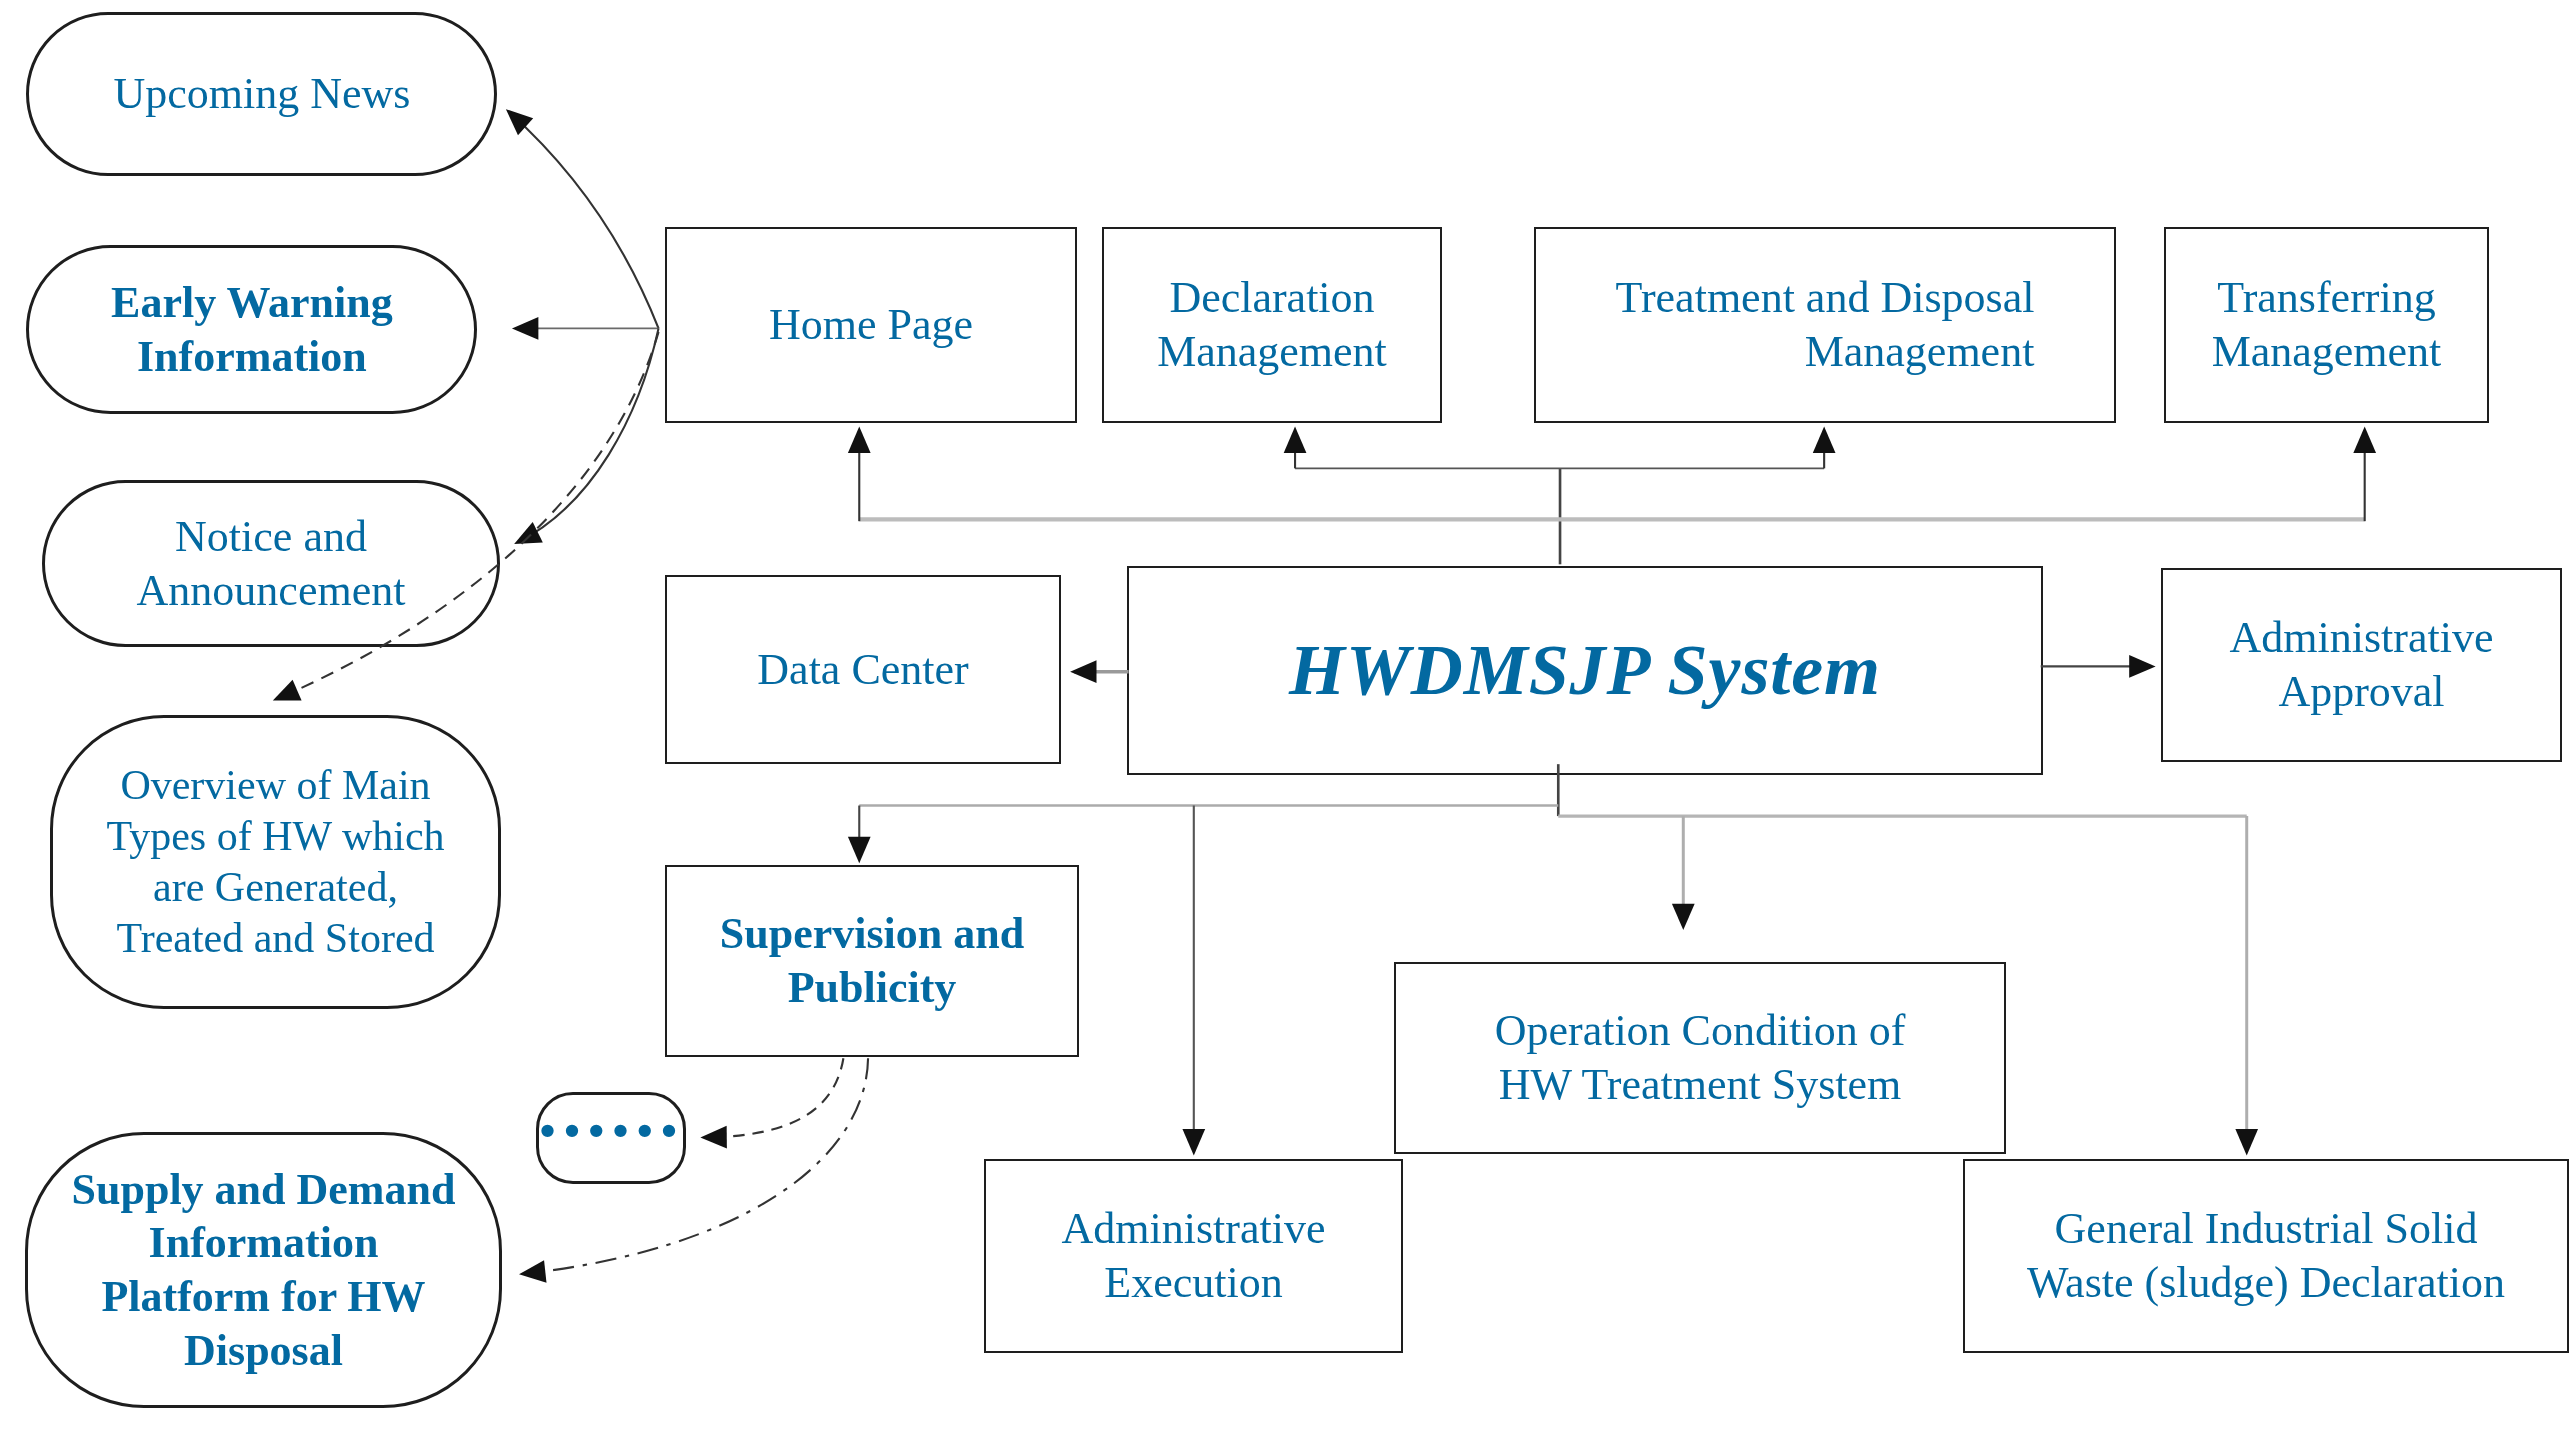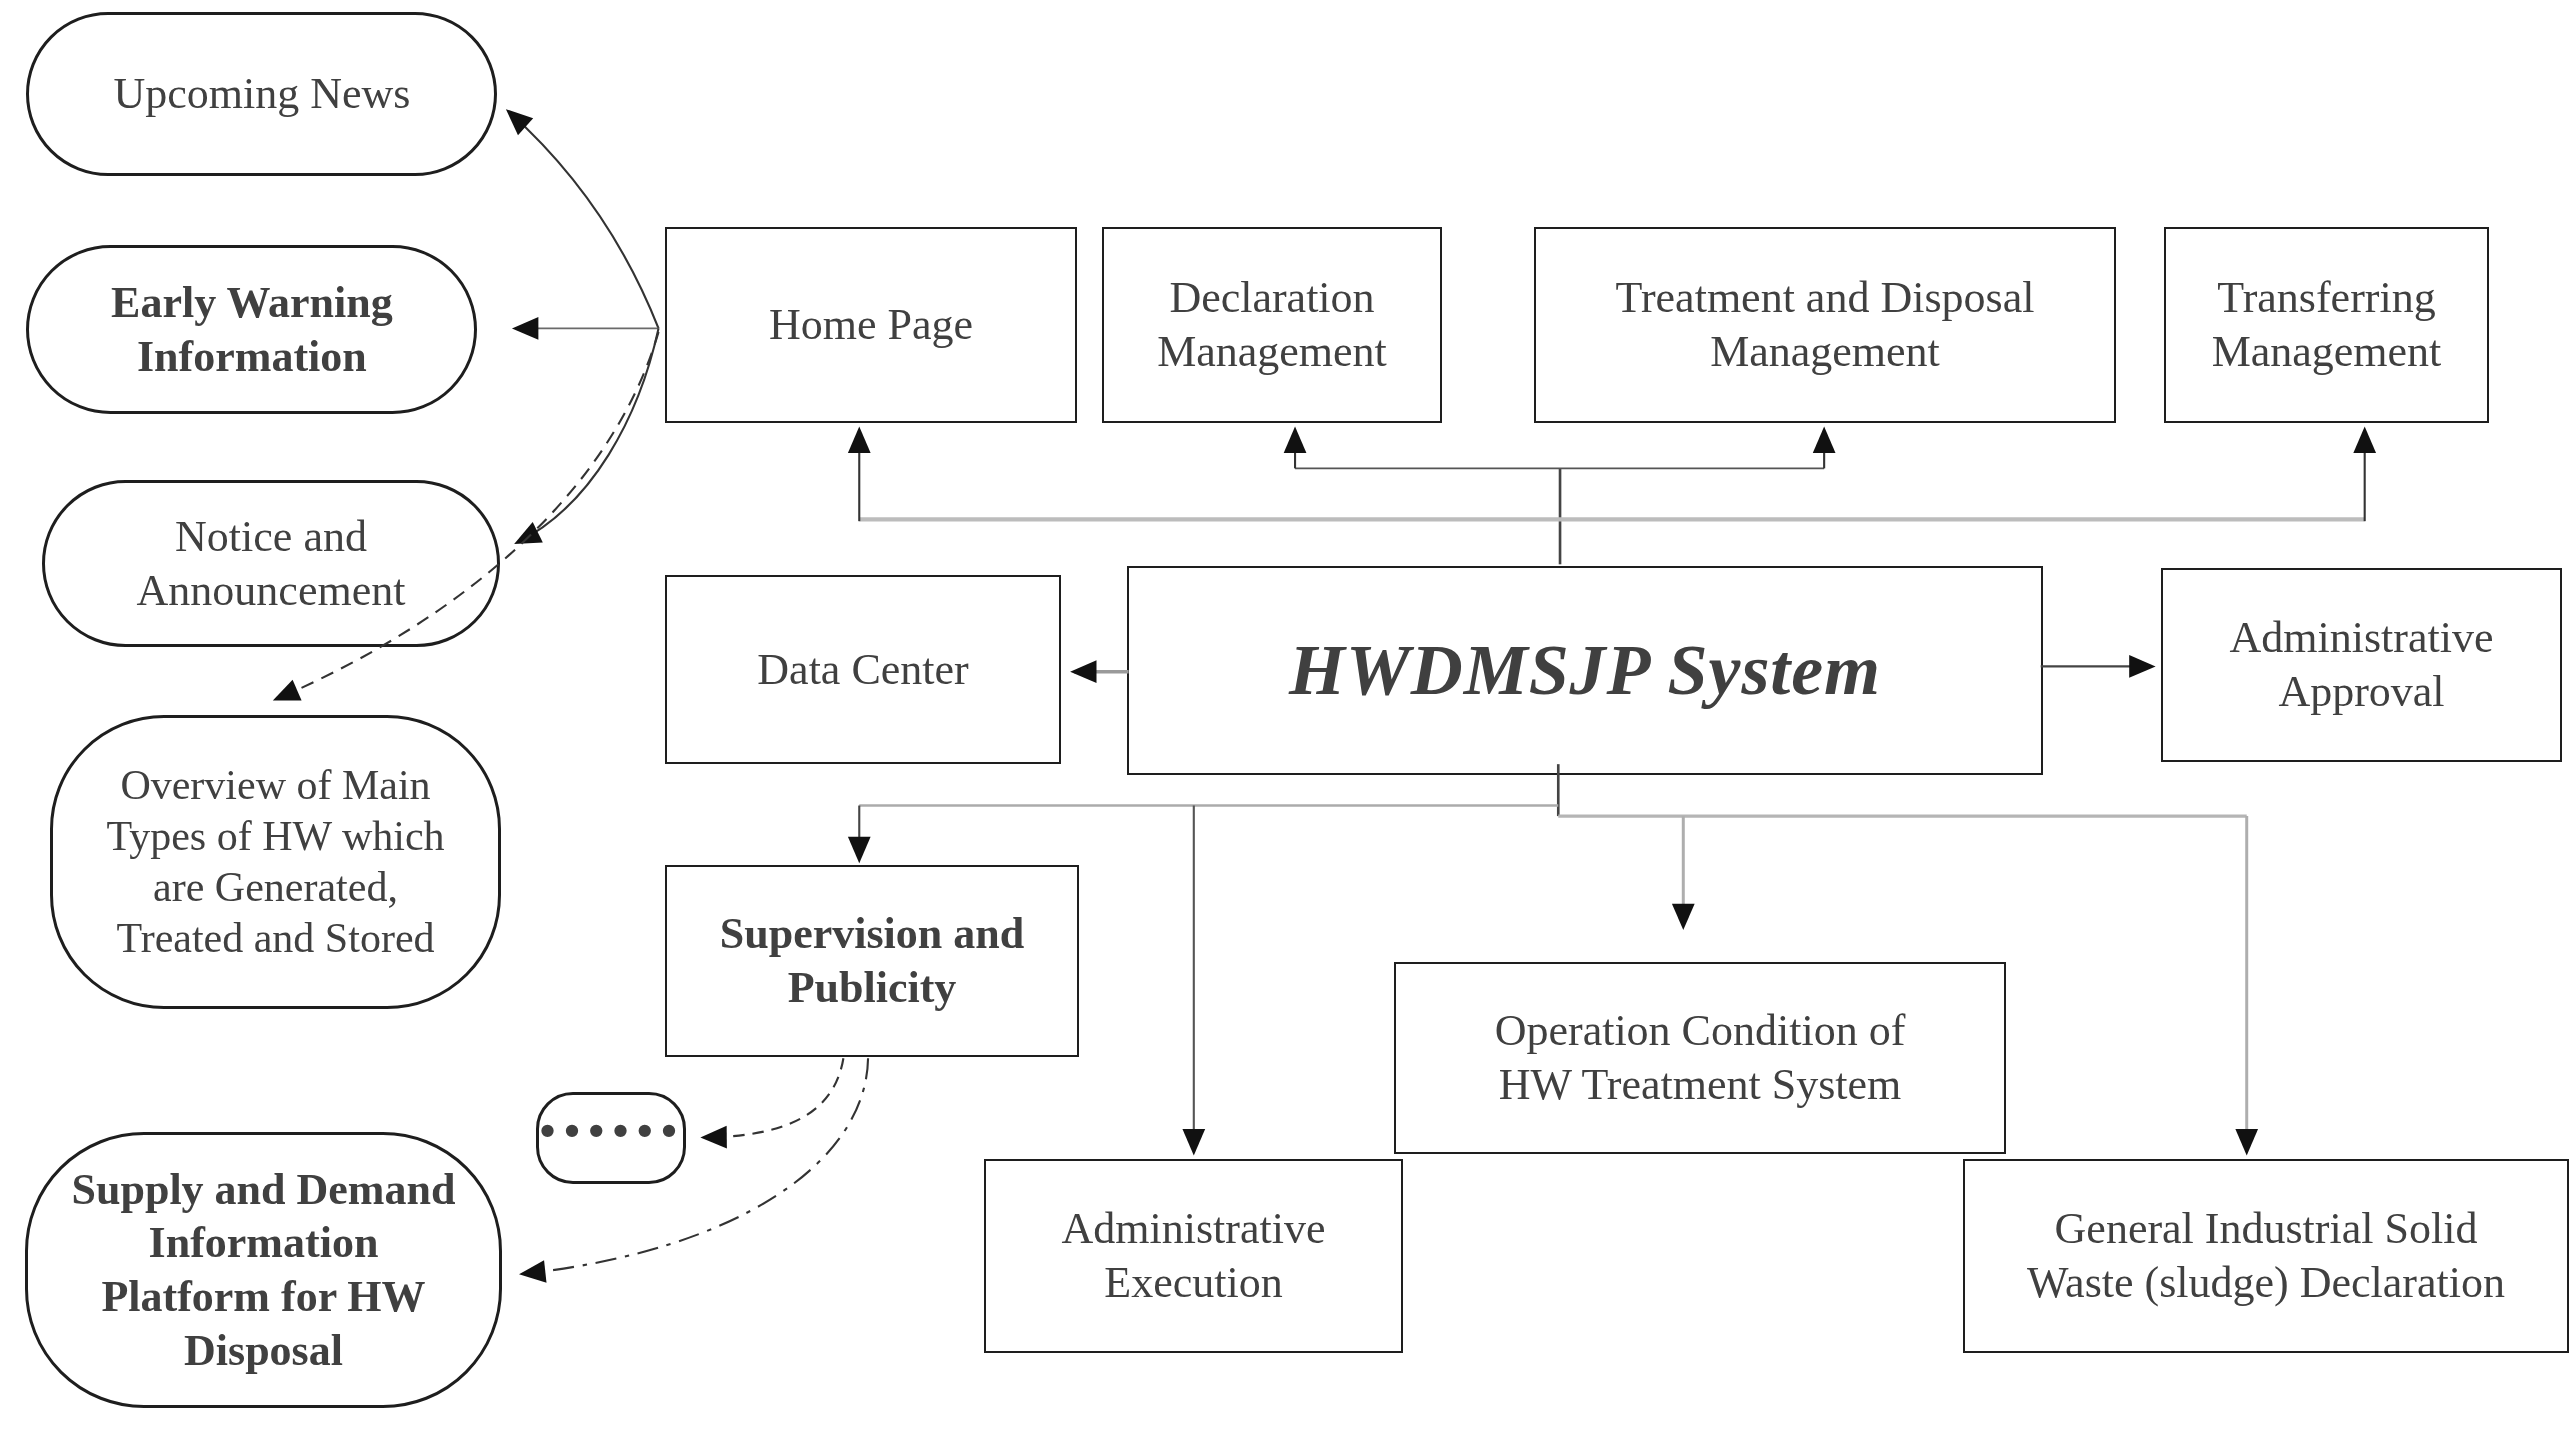--- a/index.html
+++ b/index.html
@@ -1,19 +1,19 @@
 <!DOCTYPE html>
 <html style="font-size:14px"><head>
 <meta charset="utf-8">
 <title>Diagram</title>
 <style>
   html,body { margin:0; padding:0; background:#ffffff; }
   #canvas {
     position:relative; width:2576px; height:1435px; background:#ffffff;
-    font-family:"Liberation Serif","DejaVu Serif",serif; color:#404040;
+    font-family:"Liberation Serif","DejaVu Serif",serif; color:#0369a1;
     overflow:hidden;
   }
   .node {
     position:absolute; box-sizing:border-box; background:#ffffff;
     border:2.6px solid #1e1e1e;
     display:flex; align-items:center; justify-content:center;
     text-align:center; font-size:44px; line-height:1.22;
     white-space:pre-line; z-index:2;
   }
   .round { border-width:3.5px; }
@@ -46,21 +46,21 @@
 Platform for HW
 Disposal</div>
 
   <div class="node round dots" style="left:536px; top:1092px; width:150px; height:92px; border-radius:37px;"><span>......</span></div>
 
   <div class="node" style="left:665px; top:227px; width:412px; height:196px;">Home Page</div>
 
   <div class="node" style="left:1102px; top:227px; width:340px; height:196px;">Declaration
 Management</div>
 
-  <div class="node" style="left:1534px; top:227px; width:582px; height:196px;">Treatment and Disposal
+  <div class="node" style="left:1534px; top:227px; width:582px; height:196px;text-align:right;">Treatment and Disposal
 Management</div>
 
   <div class="node" style="left:2164px; top:227px; width:325px; height:196px;">Transferring
 Management</div>
 
   <div class="node" style="left:665px; top:575px; width:396px; height:189px;">Data Center</div>
 
   <div class="node system-title" style="left:1127px; top:566px; width:916px; height:209px;">HWDMSJP System</div>
 
   <div class="node" style="left:2161px; top:568px; width:401px; height:194px;">Administrative

